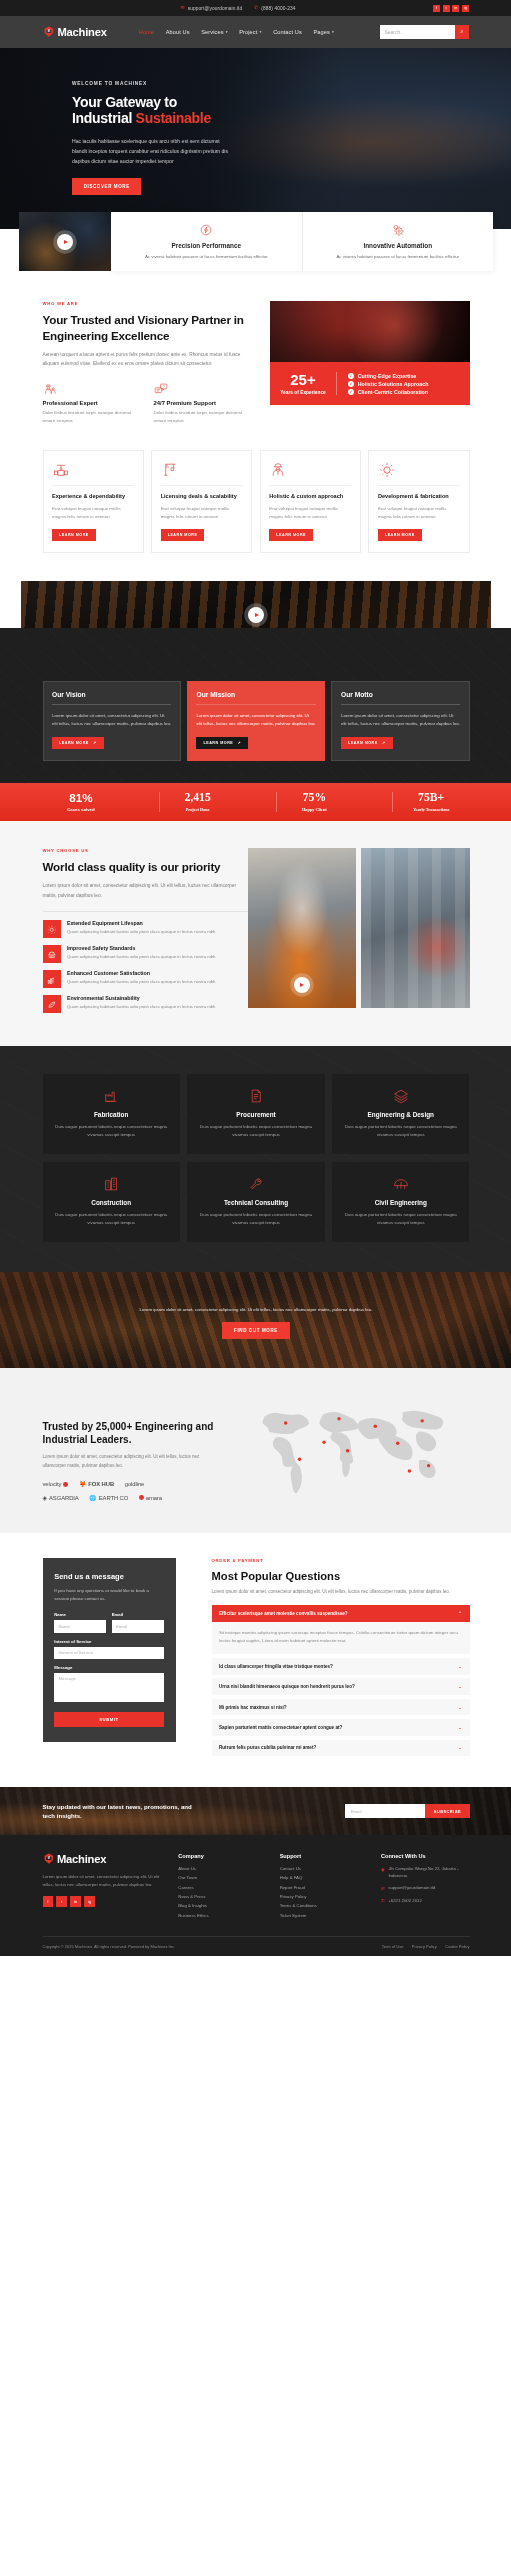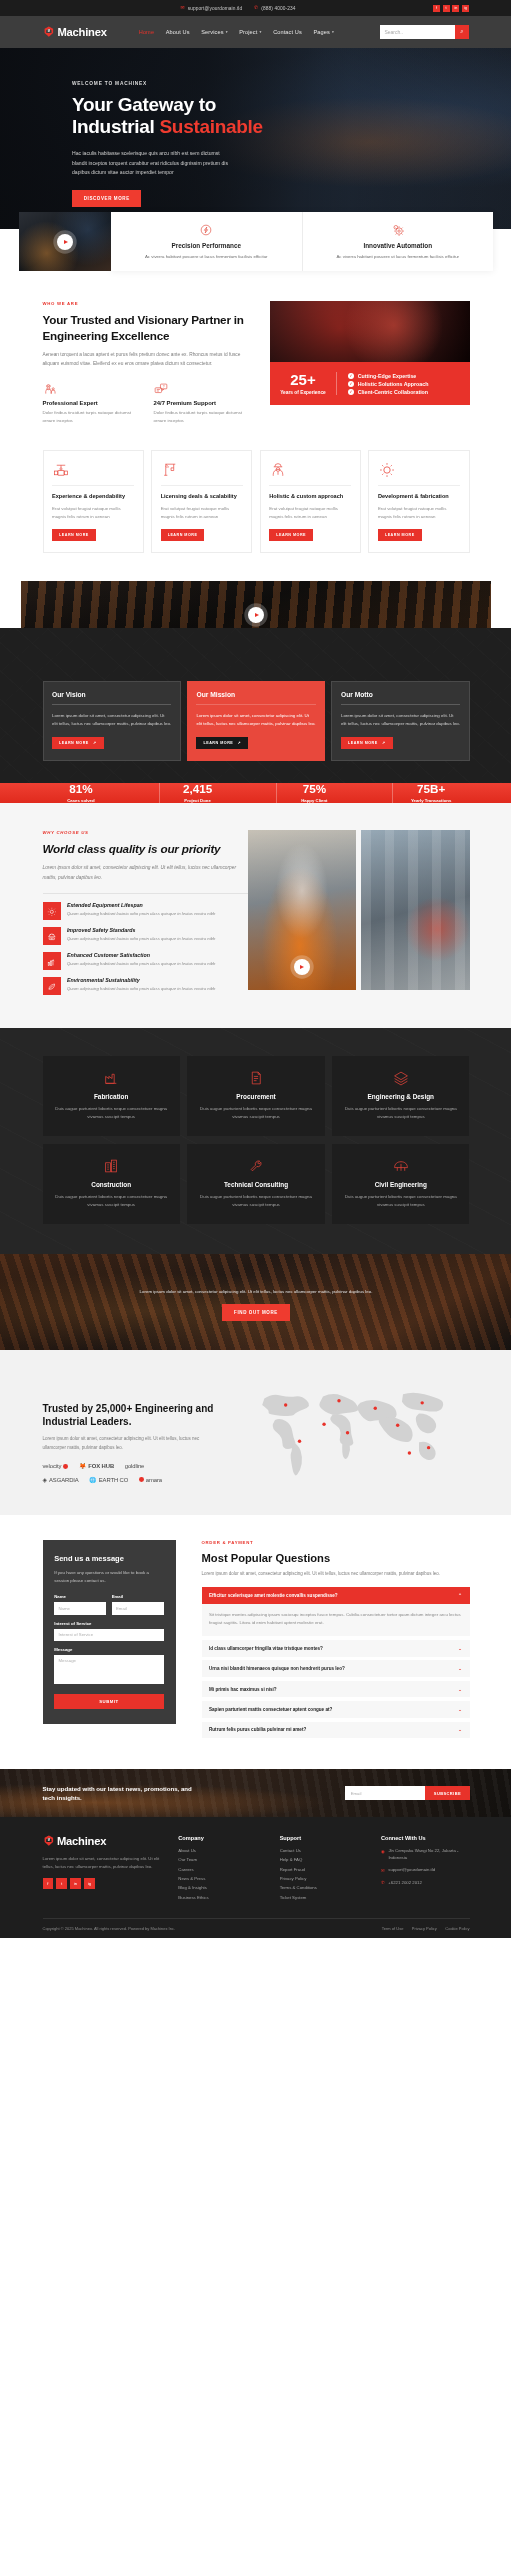--- a/index.html
+++ b/index.html
@@ -39,21 +39,21 @@
     background:
       radial-gradient(ellipse at 72% 52%, rgba(200,110,40,.38), transparent 34%),
       radial-gradient(ellipse at 85% 38%, rgba(60,90,130,.5), transparent 45%),
       radial-gradient(ellipse at 20% 20%, rgba(40,55,75,.6), transparent 60%),
       linear-gradient(100deg,#12161c 0%,#1a2028 38%,#243040 60%,#1b222c 100%);
   }
   .hero:before { content:""; position:absolute; inset:0;
     background:linear-gradient(90deg, rgba(10,12,16,.93) 0%, rgba(12,15,20,.8) 40%, rgba(14,18,24,.35) 68%, rgba(14,18,24,.2) 100%); }
   .hero-inner { position:relative; padding:33px 0 0 72px; }
   .eyebrow { font-size:4.8px; letter-spacing:0.8px; color:#dcdcdc; font-weight:bold; margin-bottom:7.5px; }
-  .hero h1 { font-size:19px; line-height:1.17; color:#fff; font-weight:bold; letter-spacing:-0.3px; }
+  .hero h1 { font-size:14px; line-height:1.17; color:#fff; font-weight:bold; letter-spacing:-0.3px; }
   .hero h1 .accent { color:#ef3b2f; }
   .hero p { font-size:5.1px; line-height:1.95; color:#cfcfcf; margin-top:10.7px; max-width:163px; }
   .btn-red { display:inline-block; background:#ef3b2f; color:#fff; font-size:4.5px; letter-spacing:0.6px; font-weight:bold; padding:5.9px 11.7px; border:none; cursor:pointer; }
   .hero .btn-red { margin-top:11.7px; }
 
   
   .fstrip { position:relative; margin-top:-17px; display:flex; padding:0 19px 0 19px; z-index:4; }
   .fs-video { width:92px; height:59px; position:relative; overflow:hidden; flex:none;
      background:linear-gradient(150deg,#2b2f36,#101418 55%,#3a2a20);
   }
@@ -120,32 +120,32 @@
   .vmm-card { flex:1; padding:9.6px 8.5px 10.7px; border:0.5px solid #4a4a4a; background:#343434; }
   .vmm-card.is-active { background:#e8483c; border-color:#e8483c; }
   .vmm-card h4 { font-size:6.7px; font-weight:bold; color:#fff; margin-bottom:5.9px; }
   .vmm-div { height:0.5px; background:rgba(255,255,255,.2); margin-bottom:7px; }
   .vmm-card p { font-size:4.4px; line-height:1.85; color:#d2d2d2; margin-bottom:8px; }
   .vmm-card.is-active p { color:#fff; }
   .btn-arrow { display:inline-flex; align-items:center; gap:4.3px; background:#e8322a; color:#fff; font-size:3.7px; font-weight:bold; letter-spacing:0.5px; padding:4.3px 7px; border:none; cursor:pointer; }
   .vmm-card.is-active .btn-arrow { background:#181818; }
 
   
-  .stats { background:linear-gradient(180deg,#ef4033,#e02a1d); display:flex; padding:0 43px;gap:40px; }
+  .stats { background:linear-gradient(180deg,#ef4033,#e02a1d); display:flex; padding:9px 43px;gap:40px; }
   .stat { flex:1; text-align:center; }
-  .stat + .stat { border-left:0.5px solid rgba(255,255,255,.3); }
+  .stat + .stat { border-left:0.5px solid rgba(255,255,255,.3);font-family:Liberation Serif, serif; }
   .stat .n { font-size:11.7px; font-weight:bold; color:#fff; line-height:1.1; }
   .stat .l { font-size:4.3px; color:#fff; margin-top:1.6px; font-weight:bold; }
 
   
   .sec-why { background:#f6f6f6; padding:27px 0 25.6px; position:relative; overflow:hidden; }
   .sec-why:before{content:"";position:absolute;inset:0;opacity:.5;
     background:repeating-linear-gradient(58deg,transparent 0 28px,rgba(0,0,0,.022) 28px 28px),
                repeating-linear-gradient(-58deg,transparent 0 28px,rgba(0,0,0,.022) 28px 28px);}
-  .why-grid { display:flex; gap:0; position:relative;font-style:italic; }
+  .why-grid { display:flex; gap:0; position:relative; }
   .why-left { width:205px; }
   .why-div { height:0.5px; background:#e2e2e2; margin:10.7px 0 8.5px; }
   .why-item { display:flex; gap:6.4px; margin-bottom:7px; }
   .why-ic { width:18px; height:18px; flex:none; background:#e8322a; display:flex; align-items:center; justify-content:center; color:#fff; }
   .why-item h4 { font-size:5.3px; font-weight:bold; color:#141414; margin-bottom:2.1px; }
   .why-item p { font-size:4.3px; line-height:1.7; color:#8a8a8a; }
   .why-right { flex:1; display:flex; gap:5.3px; }
   .why-photo { flex:1; position:relative; overflow:hidden; height:160px; }
   .wp1 { background:linear-gradient(170deg,#d8d2c6,#9aa2a8 42%,#e8741f 100%); }
   .wp1:after{content:"";position:absolute;inset:0;background:
@@ -194,21 +194,21 @@
   .logo-rows { margin-top:10.7px; }
   .logo-row { display:flex; gap:10.7px; align-items:center; margin-bottom:7.5px; }
   .brand { font-size:5.9px; color:#4a4a4a; display:flex; align-items:center; gap:2.1px; letter-spacing:-0.1px; }
   .brand b { font-weight:bold; }
   .bdot { width:4.8px; height:4.8px; border-radius:50%; background:#e8322a; display:inline-block; }
   .map { flex:1; height:112px; position:relative; }
   .map svg { width:100%; height:100%; display:block; }
 
   
   .sec-contact { background:#fff; padding:25.6px 0 27px; }
-  .contact-grid { display:flex; gap:26px; align-items:flex-start; }
+  .contact-grid { display:flex; gap:36px; align-items:flex-start; }
   .form-card { width:133px; background:#3b3b3b; padding:14px 11.7px 15px; }
   .form-card h3 { font-size:7.5px; font-weight:bold; color:#fff; margin-bottom:5.3px; }
   .form-card > p { font-size:4.4px; line-height:1.85; color:#c4c4c4; margin-bottom:9.6px; }
   .f-row { display:flex; gap:5.3px; }
   .f-grp { margin-bottom:5.9px; flex:1; }
   .f-grp label { display:block; font-size:4.3px; font-weight:bold; color:#fff; margin-bottom:2.7px; }
   .f-grp input, .f-grp textarea { width:100%; border:none; background:#fff; padding:3.7px 4.3px; font-size:4.3px; color:#555; font-family:"Liberation Sans", sans-serif; outline:none; }
   .f-grp textarea { height:29px; resize:none; }
   .f-grp input::placeholder, .f-grp textarea::placeholder { color:#b0b0b0; }
   .btn-submit { width:100%; background:#e8322a; color:#fff; font-size:4.3px; font-weight:bold; letter-spacing:0.5px; padding:5.3px; border:none; cursor:pointer; margin-top:2.1px; }

